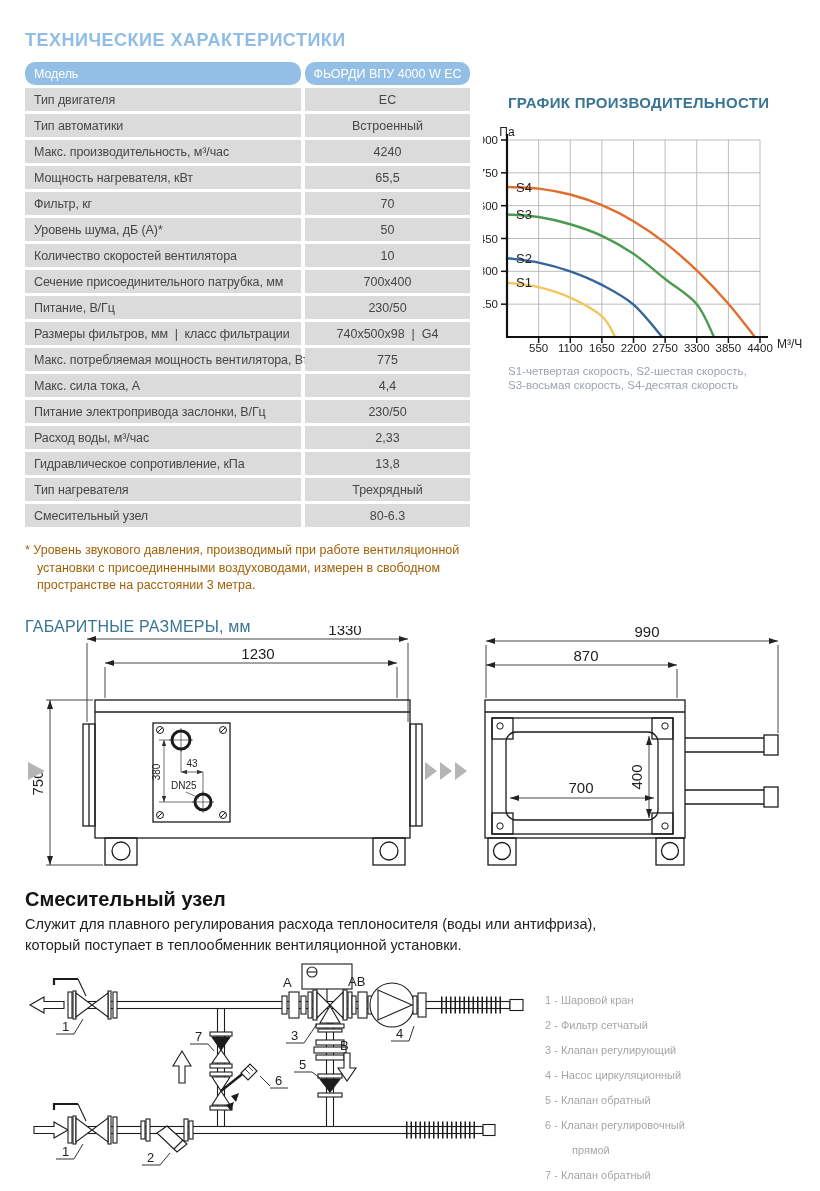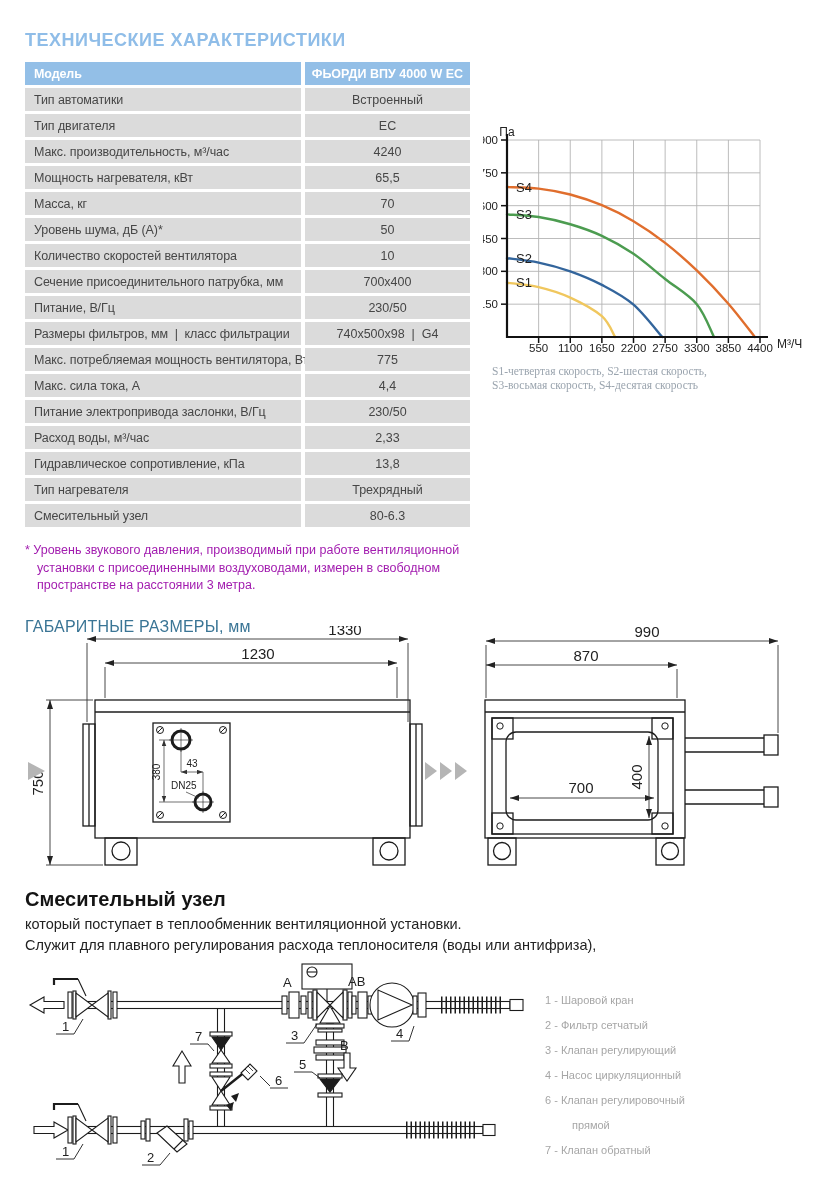--- a/index.html
+++ b/index.html
@@ -10,59 +10,59 @@
   .chart-title{left:508px;top:94px;font-size:15px;font-weight:bold;color:#3a7595;letter-spacing:.3px;}
   .dims-title{left:25px;top:618px;font-size:16px;font-weight:normal;color:#3a7595;letter-spacing:.2px;}
   .mix-title{left:25px;top:888px;font-size:20px;font-weight:bold;color:#141414;}
   .mix-desc{left:25px;top:914px;font-size:14.5px;color:#222;line-height:21px;white-space:nowrap;}
   .spec-table{left:25px;top:62px;width:445px;}
   .t-row{display:flex;margin-bottom:3px;height:23px;}
   .t-label{width:267px;padding-left:9px;background:#dbdbdb;font-size:12.5px;color:#464646;
            display:flex;align-items:center;white-space:nowrap;letter-spacing:-.1px;}
   .t-value{width:165px;margin-left:4px;background:#dbdbdb;font-size:12.5px;color:#464646;
            display:flex;align-items:center;justify-content:center;white-space:nowrap;}
-  .t-row.header .t-label,.t-row.header .t-value{background:#93bfe7;color:#fff;font-weight:bold;}
-  .footnote{left:25px;top:542px;font-size:12.5px;color:#a21caf;line-height:17.5px;}
+  .t-row.header .t-label,.t-row.header .t-value{background:#93bfe7;color:#fff;font-weight:normal;border-radius:10px;}
+  .footnote{left:25px;top:542px;font-size:12.5px;color:#a16207;line-height:17.5px;}
   .footnote .fl2{padding-left:12px;}
-  .chart-caption{left:492px;top:364px;font-size:11.5px;color:#9aa4ae;line-height:14px;white-space:nowrap;font-family:Liberation Serif, serif;}
+  .chart-caption{left:508px;top:364px;font-size:11.5px;color:#9aa4ae;line-height:14px;white-space:nowrap;}
   .legend{left:545px;top:988px;font-size:11px;color:#a6a6a6;line-height:25px;}
   .legend .indent{padding-left:27px;}
   svg{font-family:"Liberation Sans",sans-serif;}
   svg text{fill:#222;}
 </style>
 </head>
 <body>
 
 <div id="page">
 
   <div class="abs tech-title">ТЕХНИЧЕСКИЕ ХАРАКТЕРИСТИКИ</div>
 
   <div class="abs spec-table">
     <div class="t-row header">
       <div class="t-label">Модель</div>
       <div class="t-value">ФЬОРДИ ВПУ 4000 W EC</div>
     </div>
     <div class="t-row">
+        <div class="t-label">Тип двигателя</div>
+        <div class="t-value">EC</div>
+      </div>
+    <div class="t-row">
         <div class="t-label">Тип автоматики</div>
         <div class="t-value">Встроенный</div>
       </div>
     <div class="t-row">
-        <div class="t-label">Тип двигателя</div>
-        <div class="t-value">EC</div>
-      </div>
-    <div class="t-row">
         <div class="t-label">Макс. производительность, м³/час</div>
         <div class="t-value">4240</div>
       </div>
     <div class="t-row">
         <div class="t-label">Мощность нагревателя, кВт</div>
         <div class="t-value">65,5</div>
       </div>
     <div class="t-row">
-        <div class="t-label">Масса, кг</div>
+        <div class="t-label">Фильтр, кг</div>
         <div class="t-value">70</div>
       </div>
     <div class="t-row">
         <div class="t-label">Уровень шума, дБ (А)*</div>
         <div class="t-value">50</div>
       </div>
     <div class="t-row">
         <div class="t-label">Количество скоростей вентилятора</div>
         <div class="t-value">10</div>
       </div>
@@ -107,20 +107,21 @@
         <div class="t-value">80-6.3</div>
       </div>
   </div>
 
   <div class="abs footnote">
     <div>* Уровень звукового давления, производимый при работе вентиляционной</div>
     <div class="fl2">установки с присоединенными воздуховодами, измерен в свободном</div>
     <div class="fl2">пространстве на расстоянии 3 метра.</div>
   </div>
 
+  <div class="abs chart-title">ГРАФИК ПРОИЗВОДИТЕЛЬНОСТИ</div>
   <svg id="chart-svg" class="abs" style="left:483px;top:116px" width="337" height="246" viewBox="0 0 337 246">
     <text x="24" y="20" font-size="12" text-anchor="middle">Па</text>
     <text x="294" y="232" font-size="12" text-anchor="start">М³/Ч</text>
   <line x1="55.625" y1="24" x2="55.625" y2="221" stroke="#b4b4b4" stroke-width="0.9"></line>
       <line x1="87.25" y1="24" x2="87.25" y2="221" stroke="#b4b4b4" stroke-width="0.9"></line>
       <line x1="118.875" y1="24" x2="118.875" y2="221" stroke="#b4b4b4" stroke-width="0.9"></line>
       <line x1="150.5" y1="24" x2="150.5" y2="221" stroke="#b4b4b4" stroke-width="0.9"></line>
       <line x1="182.125" y1="24" x2="182.125" y2="221" stroke="#b4b4b4" stroke-width="0.9"></line>
       <line x1="213.75" y1="24" x2="213.75" y2="221" stroke="#b4b4b4" stroke-width="0.9"></line>
       <line x1="245.375" y1="24" x2="245.375" y2="221" stroke="#b4b4b4" stroke-width="0.9"></line>
@@ -285,22 +286,22 @@
       <line x1="629" y1="110" x2="629" y2="192" marker-start="url(#ah)" marker-end="url(#ah)"></line>
     </g>
     <text x="627" y="11" font-size="15" text-anchor="middle">990</text>
     <text x="566" y="35" font-size="15" text-anchor="middle">870</text>
     <text x="561" y="167" font-size="15" text-anchor="middle">700</text>
     <text x="622" y="151" font-size="15" text-anchor="middle" transform="rotate(-90 622 151)">400</text>
   </svg>
 
   <div class="abs mix-title">Смесительный узел</div>
   <div class="abs mix-desc">
+    <div>Служит для плавного регулирования расхода теплоносителя (воды или антифриза),</div>
     <div>который поступает в теплообменник вентиляционной установки.</div>
-    <div>Служит для плавного регулирования расхода теплоносителя (воды или антифриза),</div>
   </div>
 
   <svg class="abs" style="left:20px;top:956px" width="520" height="232" viewBox="0 0 520 232">
     <g stroke="#1c1c1c" stroke-width="1.1" fill="none">
 
       <rect x="197.5" y="52.5" width="7" height="118" fill="#fff"></rect>
       <rect x="306.5" y="68" width="7" height="103" fill="#fff"></rect>
 
       <rect x="60" y="45.5" width="430" height="7" fill="#fff"></rect>
       <rect x="60" y="170.5" width="403" height="7" fill="#fff"></rect>
@@ -446,18 +447,19 @@
       <text x="328" y="30">AB</text>
       <text x="320" y="94">B</text>
     </g>
   </svg>
 
   <div class="abs legend">
     <div>1 - Шаровой кран</div>
     <div>2 - Фильтр сетчатый</div>
     <div>3 - Клапан регулирующий</div>
     <div>4 - Насос циркуляционный</div>
+    <div>5 - Клапан обратный</div>
     <div>6 - Клапан регулировочный</div>
     <div class="indent">прямой</div>
     <div>7 - Клапан обратный</div>
   </div>
 
 </div>
 
 </body></html>

